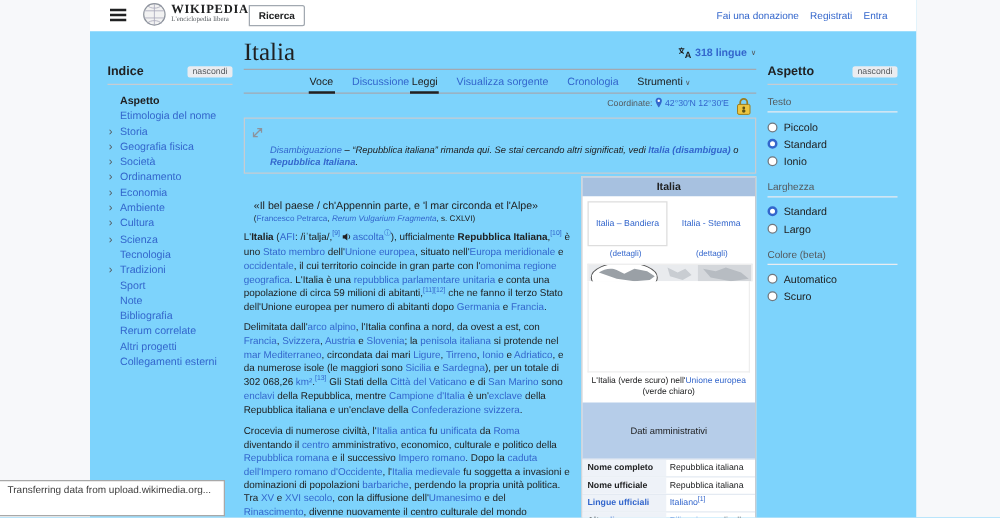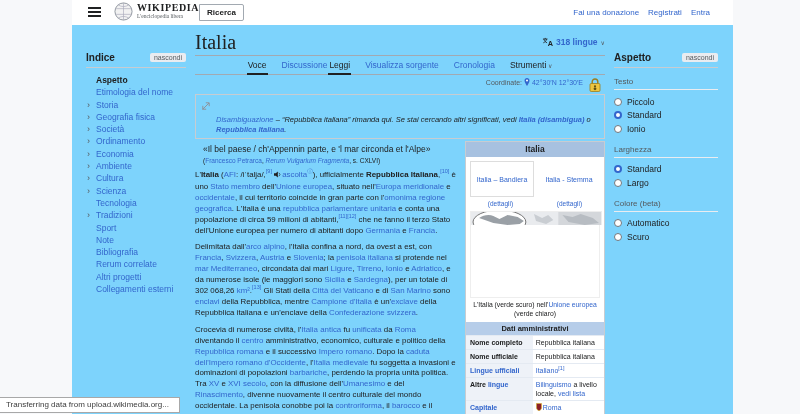--- a/index.html
+++ b/index.html
@@ -69,46 +69,46 @@
   .tab.tools{color:#202122}
   .coord-row{position:relative;height:14px;font-size:7px;text-align:right;
       padding:3px 22px 0 0;color:#3366cc;white-space:nowrap}
   .coord-label{color:#54595d}
   .lock{position:absolute;right:4px;top:3px}
 
   .disambig{border:1px solid #c8ccd1;margin-top:2px;padding:20px 6px 3px 20px;
       font-size:7.5px;font-style:italic;line-height:10px;position:relative}
   .disambig-ico{position:absolute;left:5px;top:6px}
 
-  .quote{margin:5px 0 3px 8px;font-size:8.5px;line-height:10px}
+  .quote{margin:20px 0 3px 8px;font-size:8.5px;line-height:10px}
   .quote-attr{font-size:6.5px;margin:1px 0 0 8px;color:#202122}
 
   .para{font-size:7.9px;line-height:10.9px;margin:6px 0 0 0;text-align:left}
   .audio-ico,.shield-ico{display:inline-block;vertical-align:-1px;margin-right:1px}
 
   
   .infobox{float:right;width:138px;margin:2px 0 5px 9px;border:1px solid #c8ccd1;
       background:#fff;font-size:7px;line-height:9px}
   .ib-title{background:#a7c1e0;font-weight:bold;text-align:center;font-size:8.5px;padding:3px 0}
   .ib-flagrow{display:flex;gap:4px;padding:4px 4px 2px 4px}
   .ib-flagcell{flex:1;min-height:34px;display:flex;align-items:center;justify-content:center;text-align:center}
   .ib-flagcell.boxed{border:1px solid #ddd}
   .ib-dettagli{display:flex;text-align:center;font-size:6.5px;padding-bottom:2px}
   .ib-dettagli span{flex:1}
   .ib-map{margin:1px 4px 0 4px;border:1px solid #eee;border-bottom:none}
   .ib-map-space{height:72px;background:#fff;margin:0 4px;border:1px solid #eee;border-top:none}
   .ib-caption{text-align:center;font-size:6.8px;line-height:8.5px;padding:3px 6px 4px}
-  .ib-sec{background:#b6cde9;font-weight:bold;text-align:center;font-size:7.5px;padding:2px 0}
+  .ib-sec{background:#b6cde9;font-weight:normal;text-align:center;font-size:7.5px;padding:18px 0}
   .ib-row{display:flex;border-top:1px solid #e4eaf2}
   .ib-label{width:44%;padding:2px 2px 2px 4px;background:#eef2f8}
   .ib-value{flex:1;padding:2px 3px}
 
   
   .status{position:absolute;left:0;bottom:1px;background:#fff;border:1px solid #a8a8a8;
-      border-left:none;padding:2px 10px 3px 6px;font-size:8px;color:#3c3c3c;white-space:nowrap}
+      border-left:none;padding:2px 10px 16px 6px;font-size:8px;color:#3c3c3c;white-space:nowrap}
 </style>
 </head>
 <body>
 
 <div class="page">
 
   <div class="hdr">
     <div class="burger">
         <i></i>
         <i></i>

